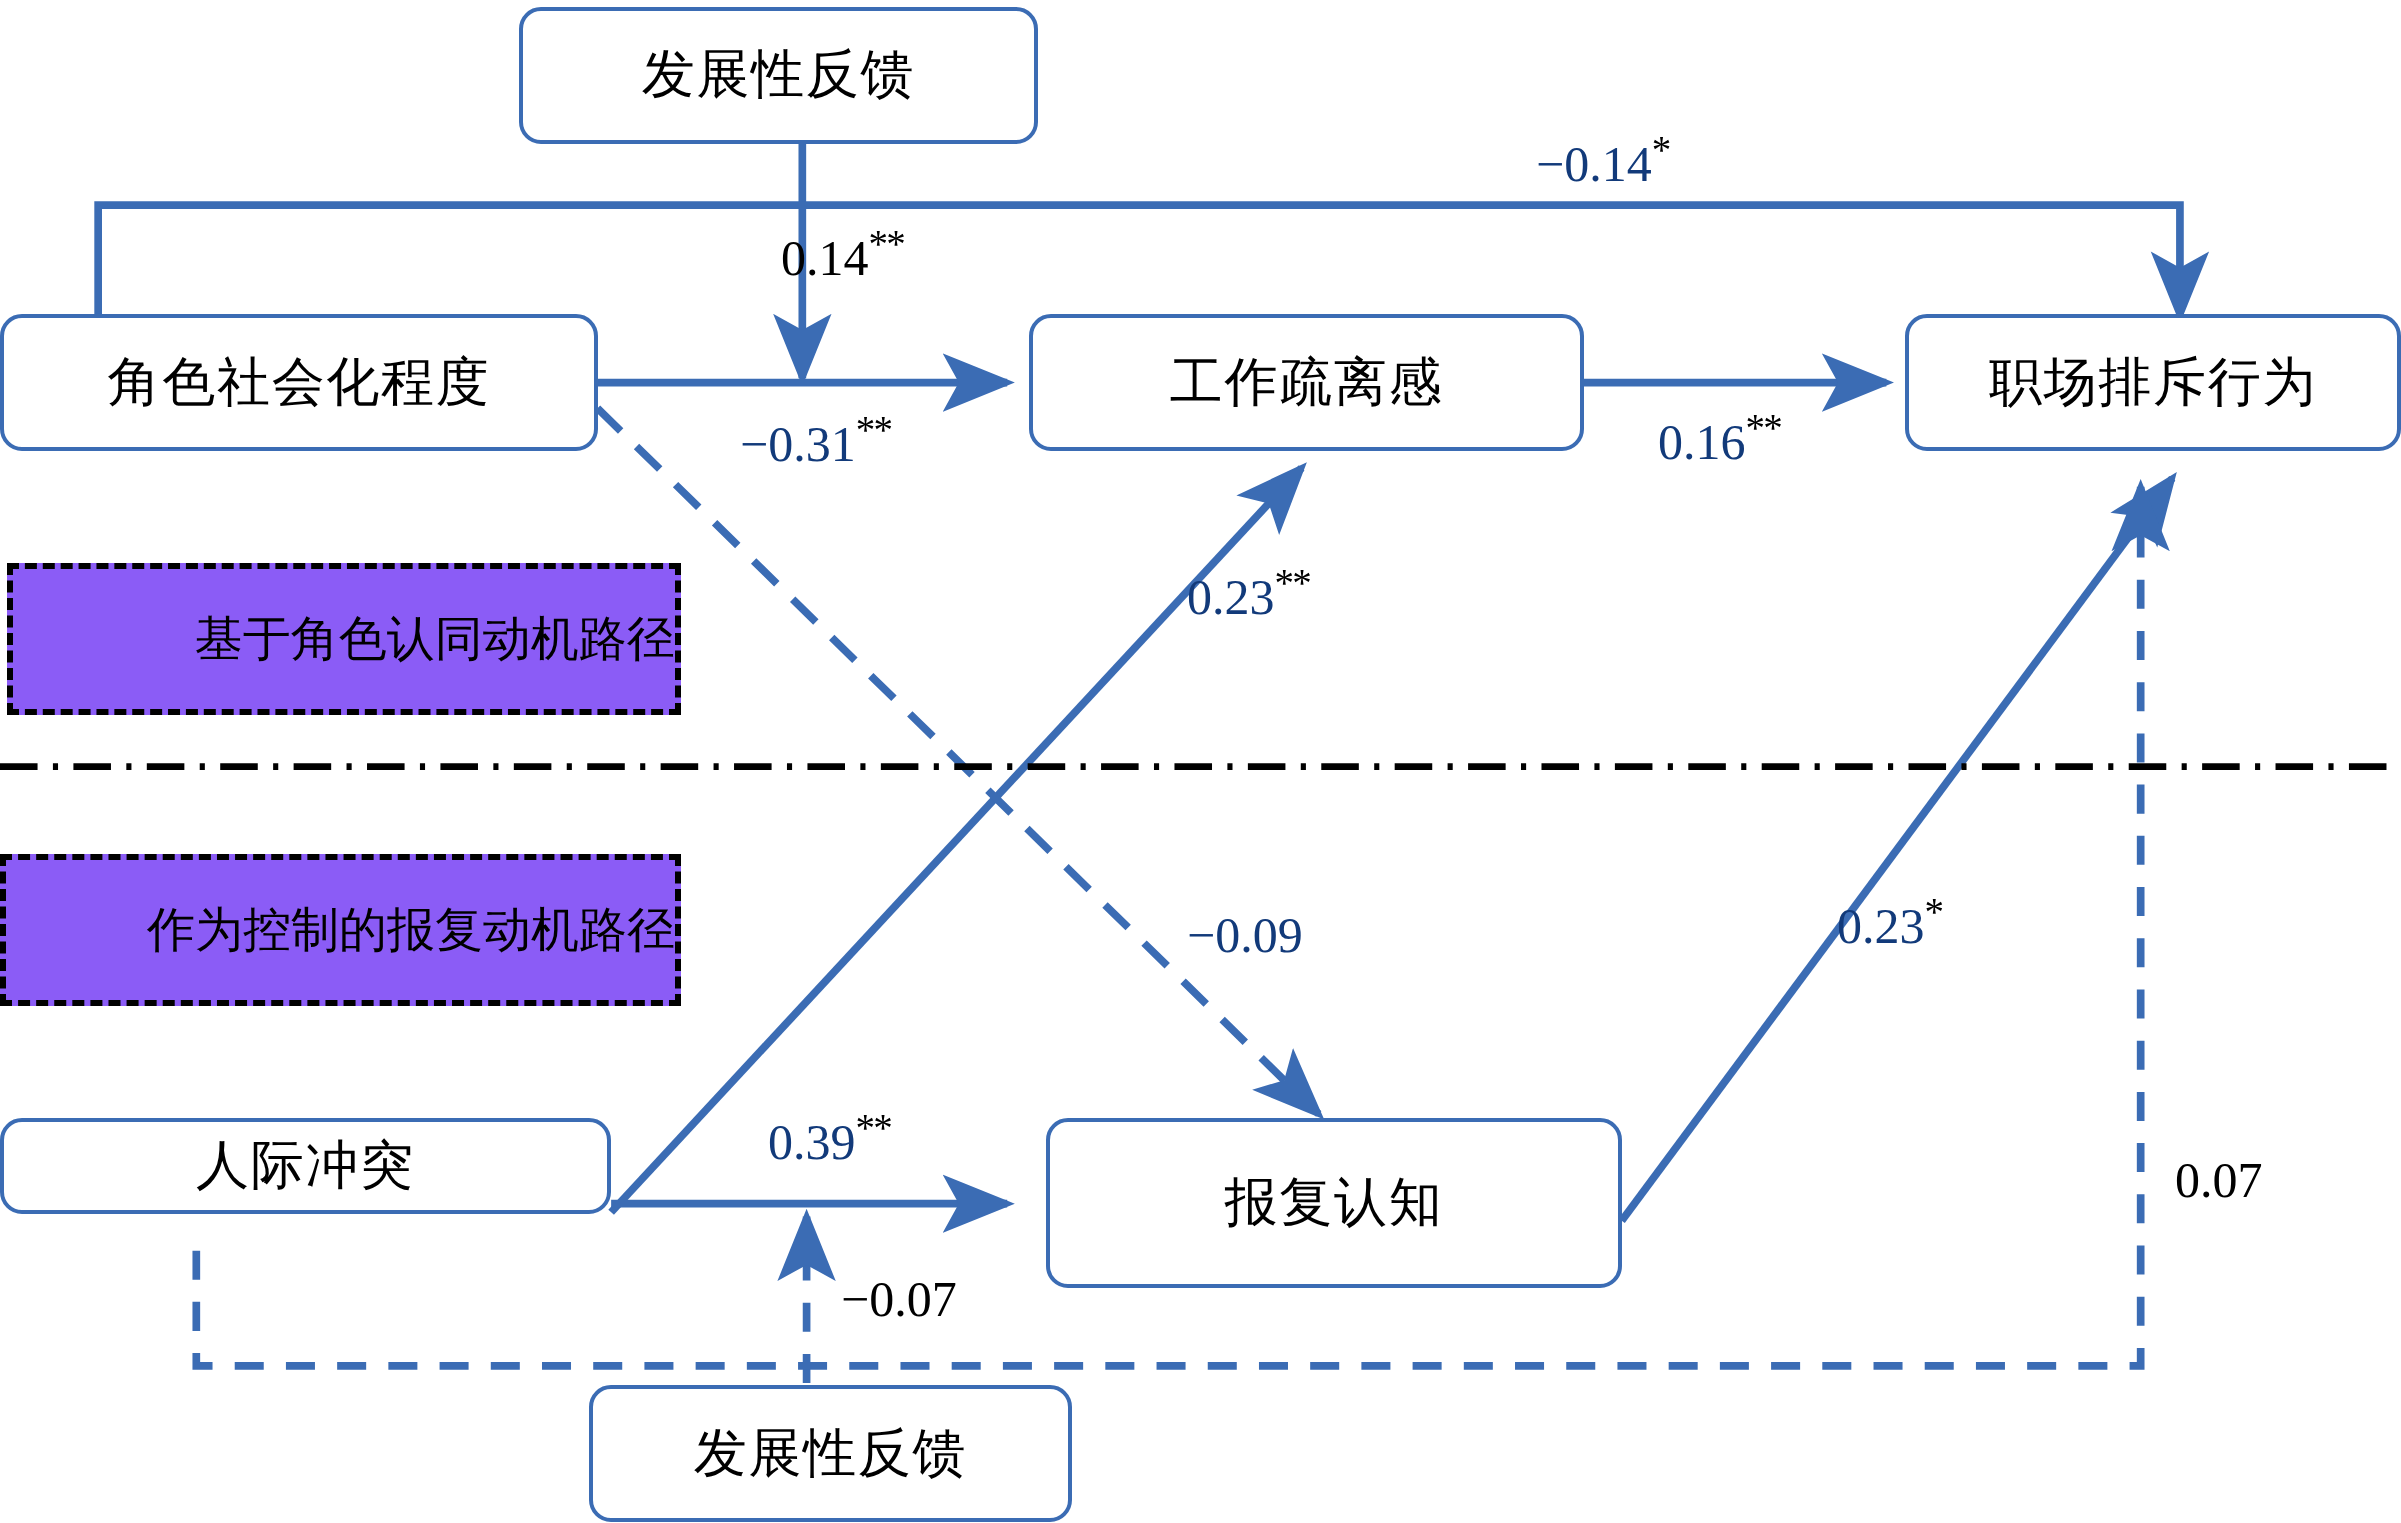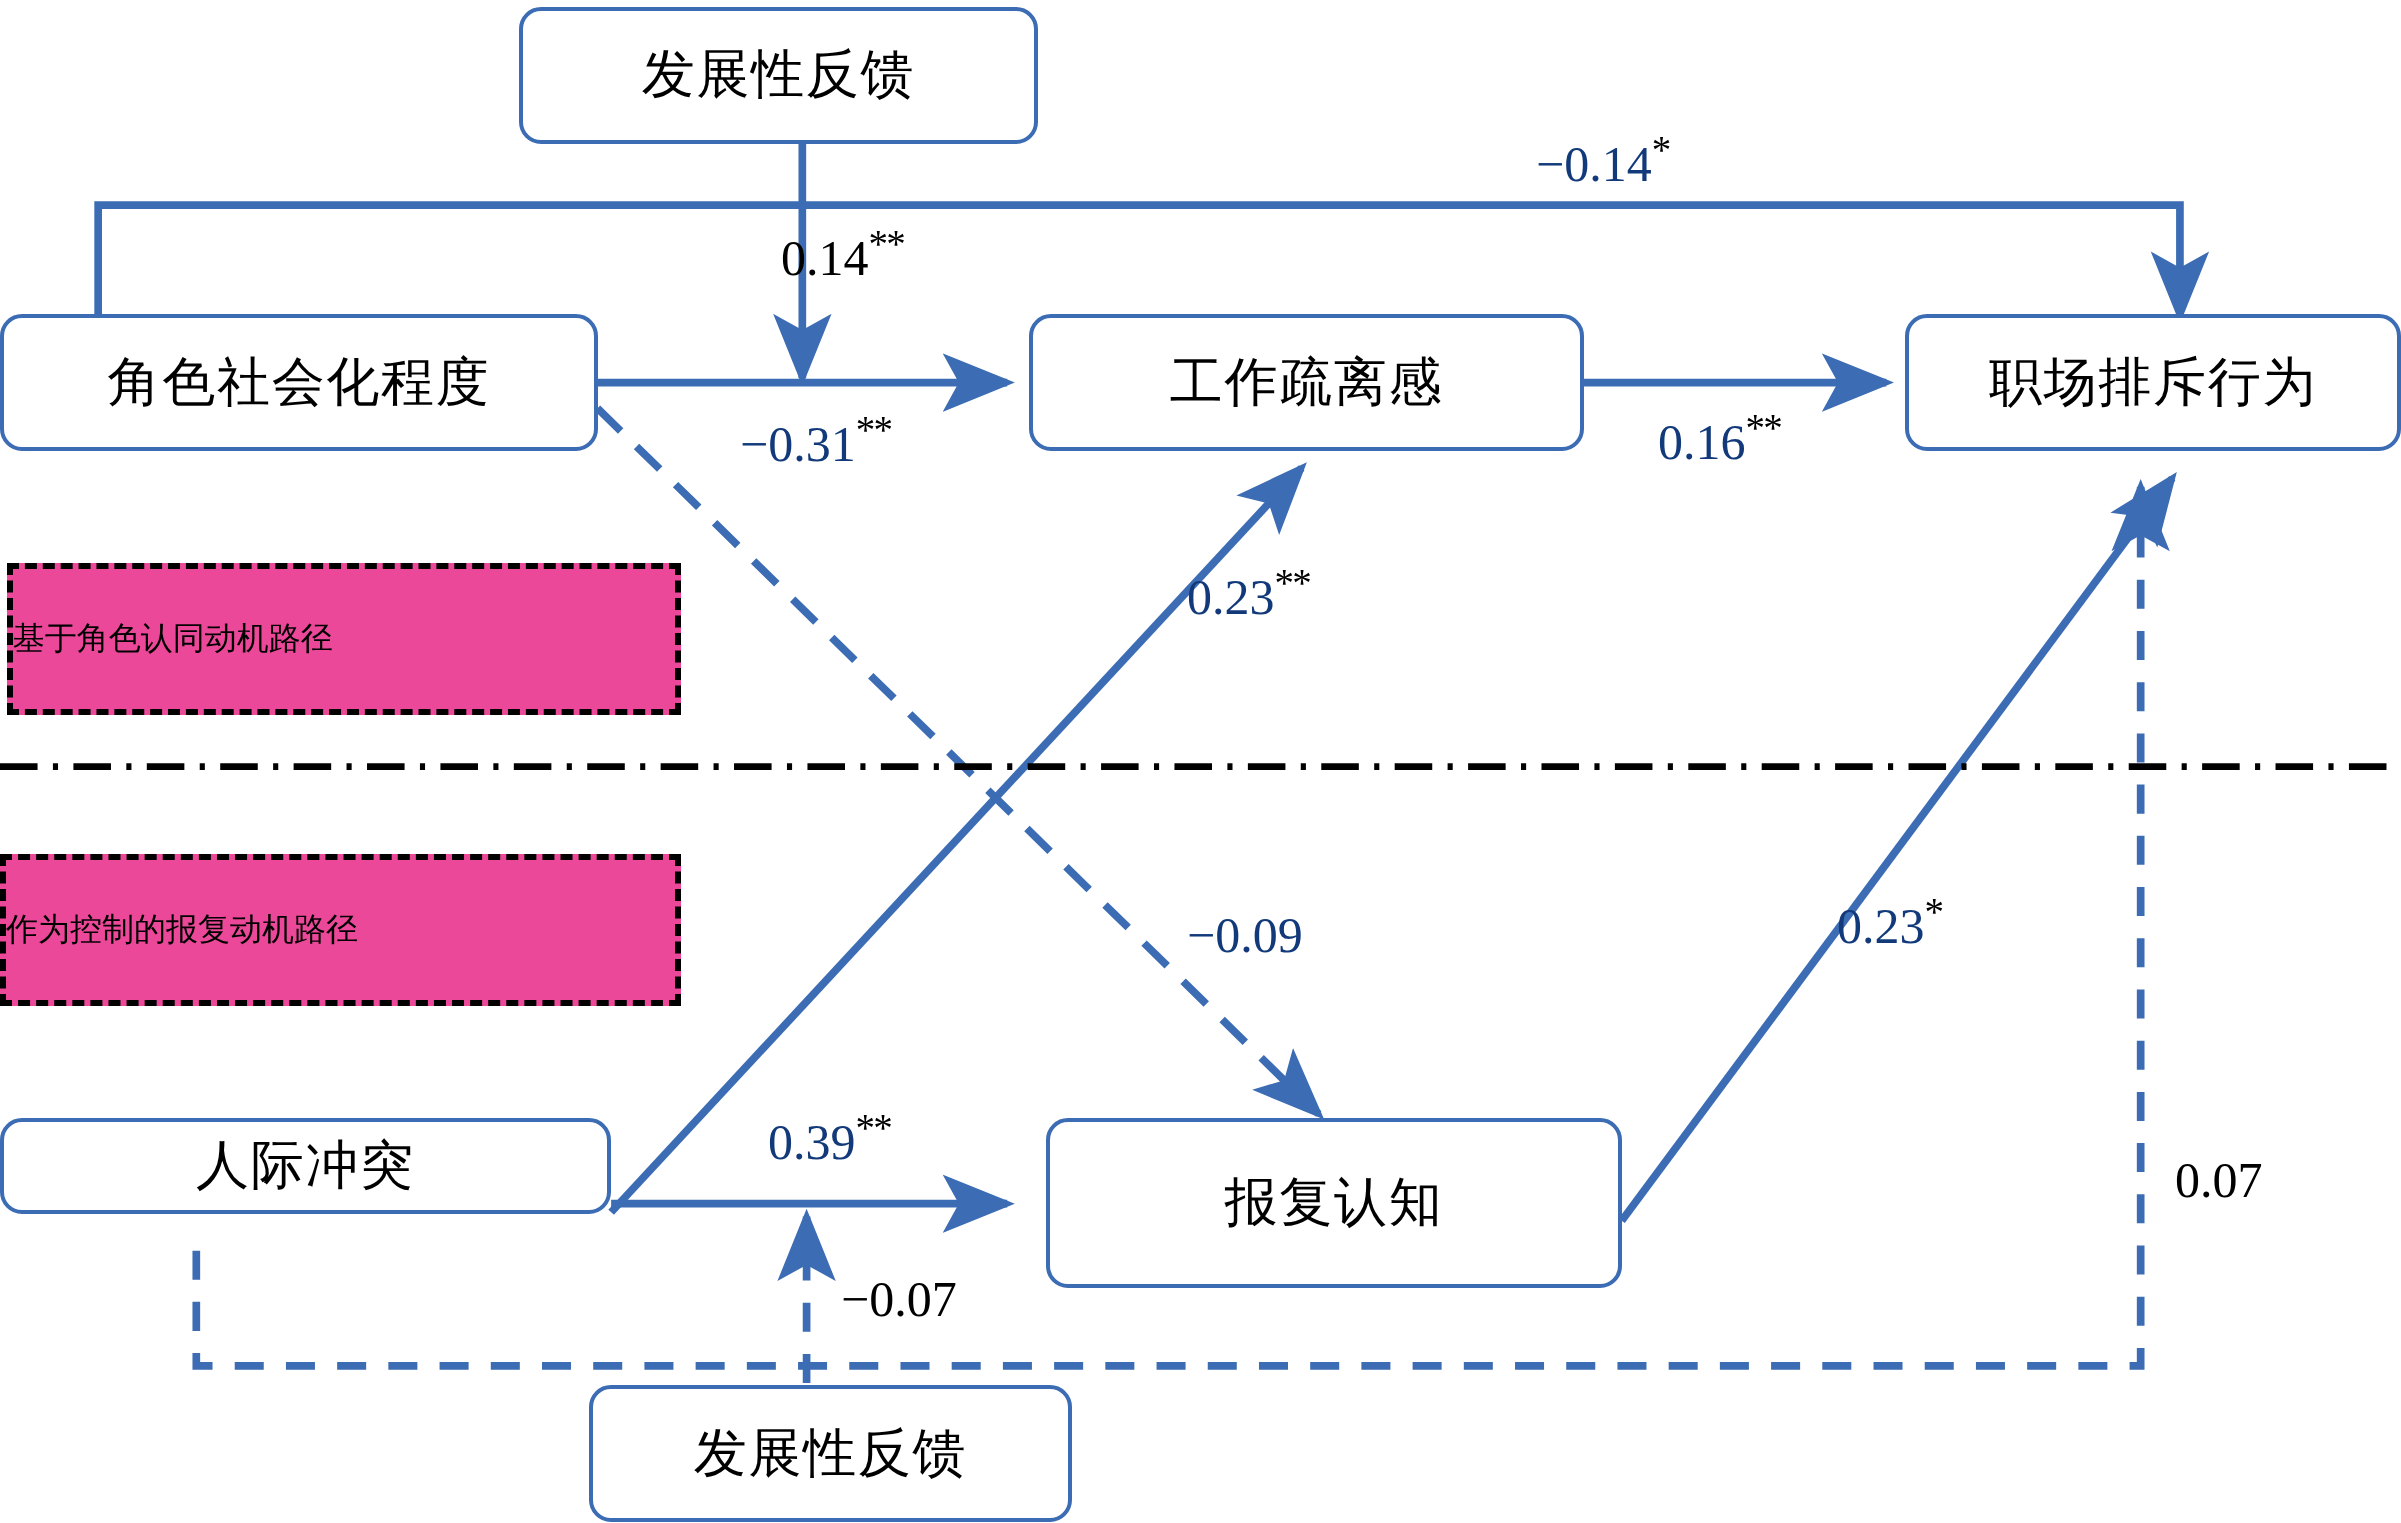--- a/index.html
+++ b/index.html
@@ -36,26 +36,26 @@
     letter-spacing: 1.7px;
     white-space: nowrap;
     font-family: "Liberation Serif", "DejaVu Serif", serif;
     z-index: 3;
   }
   
   .legend-box {
     position: absolute;
     box-sizing: border-box;
     border: 6px dashed #000000;
-    background: #ec4899;
+    background: #8b5cf6;
     display: flex;
     align-items: center;
-    justify-content: flex-start;
+    justify-content: flex-end;
     color: #000000;
-    font-size: 32px;
+    font-size: 48px;
     white-space: nowrap;
     z-index: 3;
   }
   
   .coef {
     position: absolute;
     z-index: 4;
     white-space: nowrap;
     font-size: 50px;
     line-height: 1;

